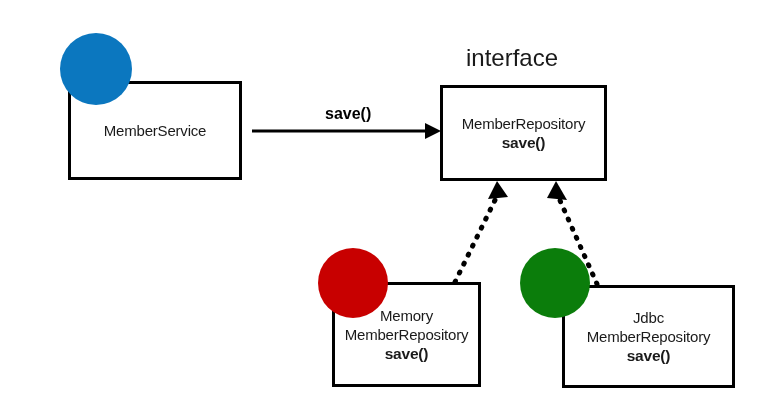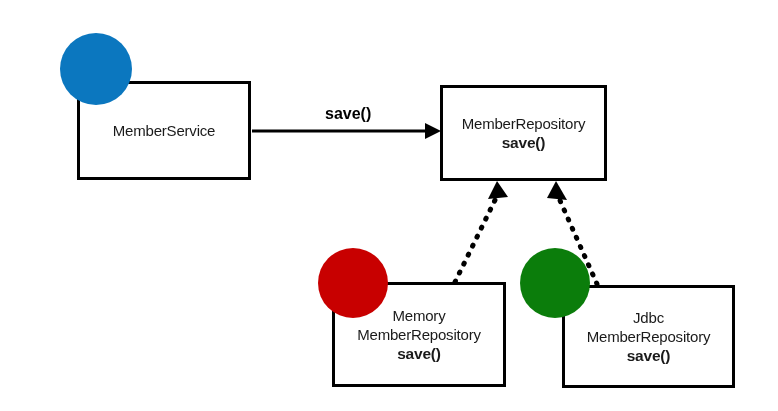--- a/index.html
+++ b/index.html
@@ -84,37 +84,38 @@
       <line x1="455" y1="282" x2="497" y2="196" stroke="#000000" stroke-width="5" stroke-linecap="round" stroke-dasharray="1 9"></line>
       <polygon points="497,181 488,199 508,197" fill="#000000"></polygon>
     </g>
 
     <g>
       <line x1="597" y1="284" x2="558" y2="196" stroke="#000000" stroke-width="5" stroke-linecap="round" stroke-dasharray="1 9"></line>
       <polygon points="556,181 547,198 567,200" fill="#000000"></polygon>
     </g>
   </svg>
 
+  <div class="stereotype-label" style="left:466px; top:44px;">interface</div>
 
   <div class="edge-label" style="left:325px; top:105px;">save()</div>
 
   <div class="marker-dot" style="left:60px; top:33px; width:72px; height:72px; background:#0b77bf;"></div>
   <div class="marker-dot" style="left:318px; top:248px; width:70px; height:70px; background:#c80000;"></div>
   <div class="marker-dot" style="left:520px; top:248px; width:70px; height:70px; background:#0b7d0b;"></div>
 
-  <div class="node-box" style="left:77px; top:81px; width:174px; height:99px;">
+  <div class="node-box" style="left:68px; top:81px; width:174px; height:99px;">
     <div class="node-line">MemberService</div>
   </div>
 
   <div class="node-box" style="left:440px; top:85px; width:167px; height:96px;">
     <div class="node-line">MemberRepository</div>
     <div class="node-line bold">save()</div>
   </div>
 
-  <div class="node-box" style="left:332px; top:282px; width:174px; height:105px;align-items:center;">
+  <div class="node-box" style="left:332px; top:282px; width:149px; height:105px;align-items:center;">
     <div class="node-line">Memory</div>
     <div class="node-line">MemberRepository</div>
     <div class="node-line bold">save()</div>
   </div>
 
   <div class="node-box" style="left:562px; top:285px; width:173px; height:103px;">
     <div class="node-line">Jdbc</div>
     <div class="node-line">MemberRepository</div>
     <div class="node-line bold">save()</div>
   </div>

